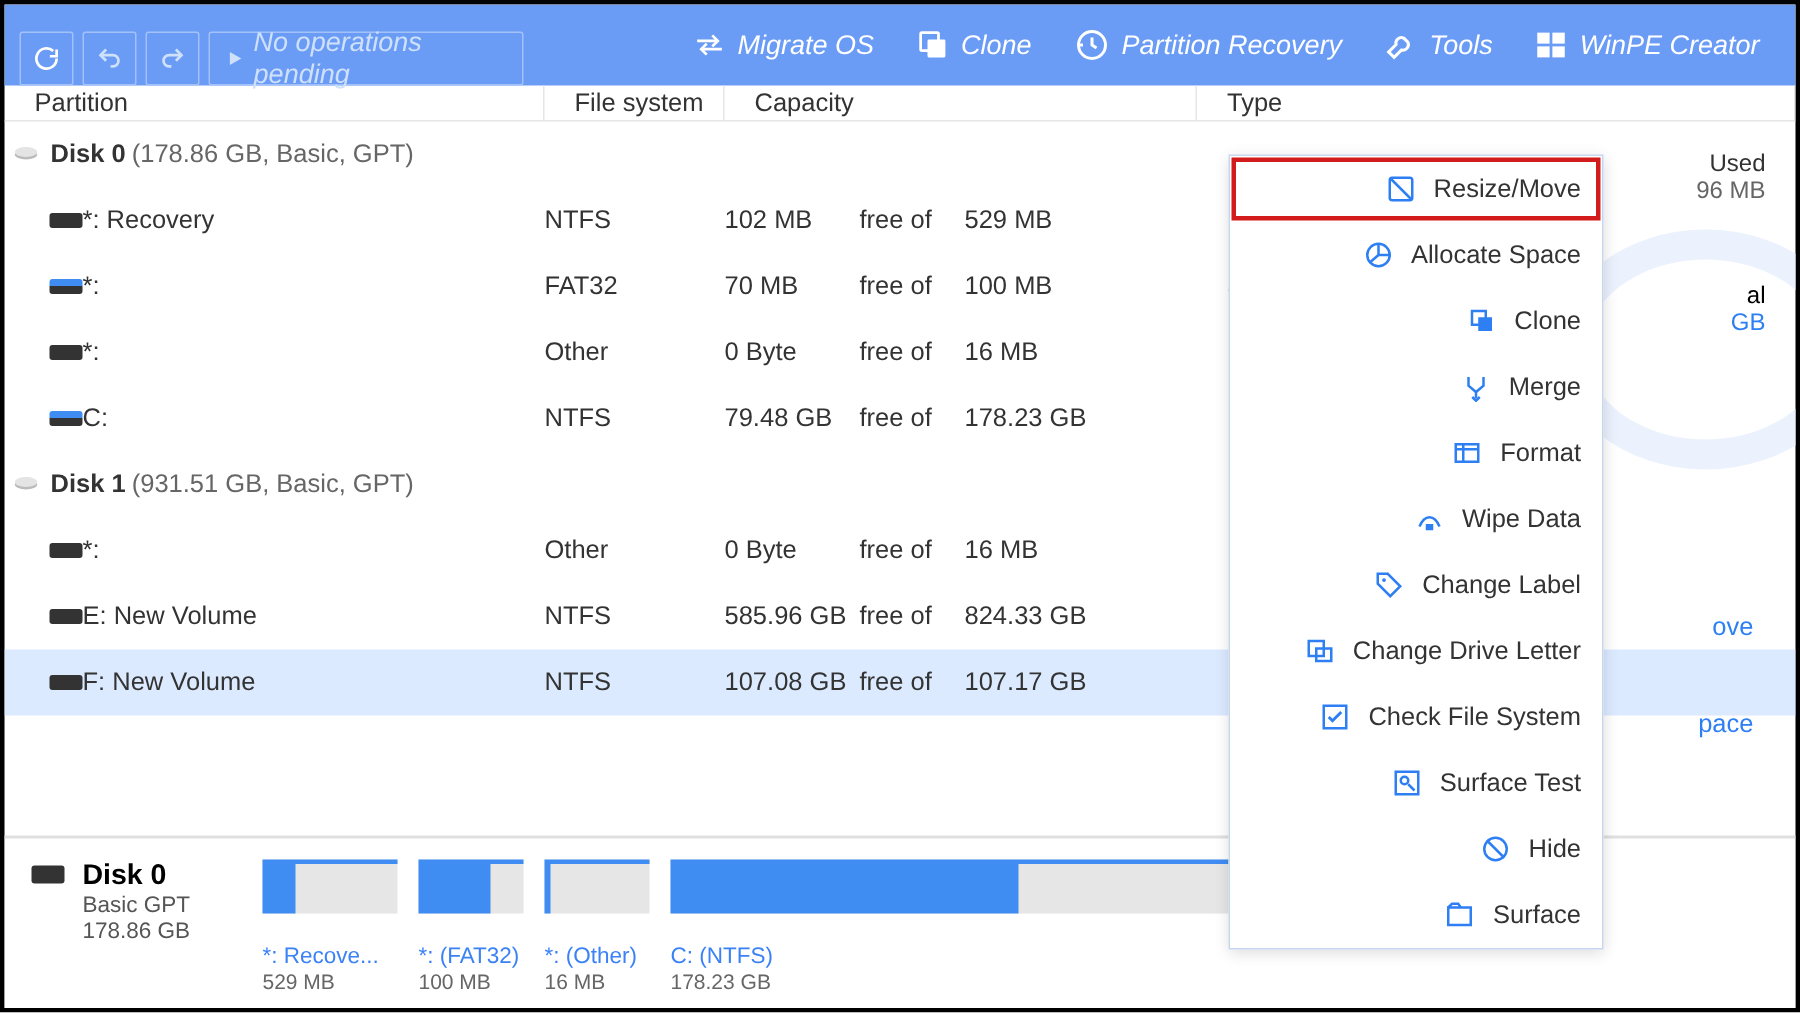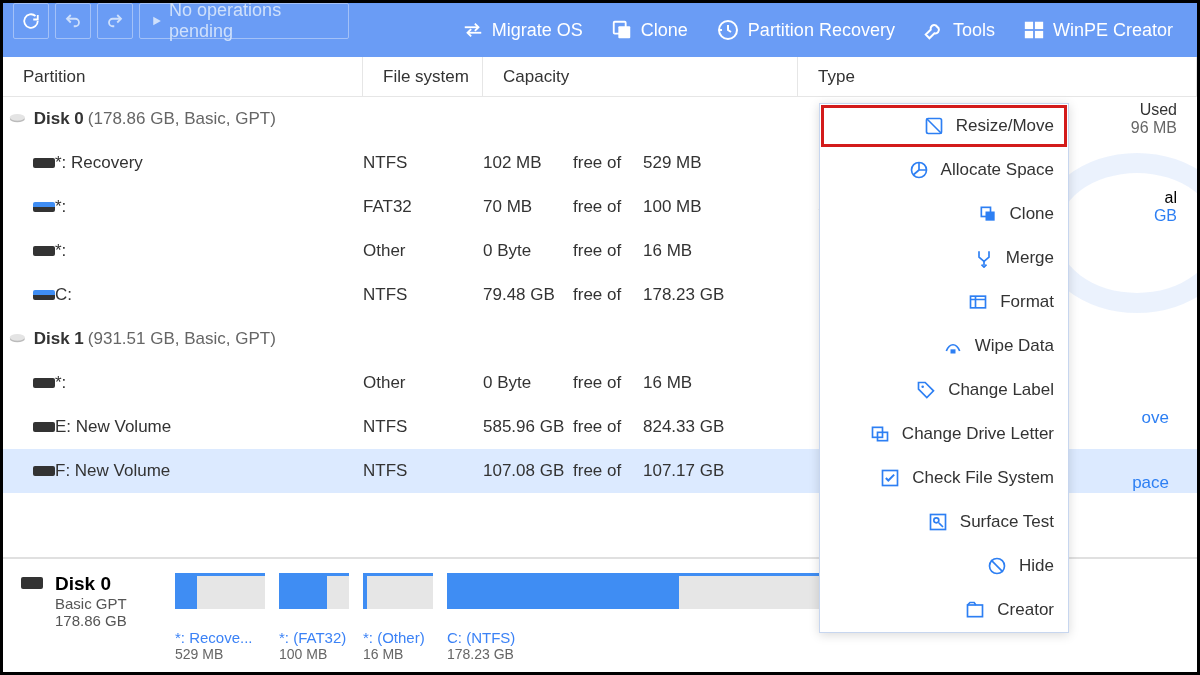--- a/index.html
+++ b/index.html
@@ -1,27 +1,27 @@
 <!DOCTYPE html>
 <html><head>
 <meta charset="utf-8">
 <style>
   * { box-sizing: border-box; margin: 0; padding: 0; font-family: "Segoe UI", Arial, sans-serif; }
   html, body { width: 1200px; height: 675px; overflow: hidden; background: #fff; }
   .frame { width: 1200px; height: 675px; border: 3px solid #000; position: relative; overflow: hidden; background:#fff; }
   
-  .toolbar { height: 54px; background: #6a9cf5; display: flex; align-items: flex-start; padding: 0 10px; color:#fff; font-size:18px; }
+  .toolbar { height: 54px; background: #6a9cf5; display: flex; align-items: flex-end; padding: 0 10px; color:#fff; font-size:18px;font-style:italic; }
   .tbtn { height: 36px; display:flex; align-items:center; justify-content:center; border:1px solid #a3c1f8; color:#cfe0fb; padding:0 10px; margin-right:6px; cursor:pointer; border-radius:2px; }
   .tbtn.icon-only { width:36px; padding:0; }
   .tbtn .lbl { margin-left:6px; }
   .toolbar .spacer { flex:1; }
   .titem { display:flex; align-items:center; color:#fff; padding:0 14px; height:54px; cursor:pointer; font-size:18px; }
   .titem svg { margin-right:8px; }
   
-  .colhead { display:flex; height:40px; align-items:center; font-size:17px; color:#333; border-bottom:1px solid #e6e6e6; }
+  .colhead { display:flex; height:24px; align-items:center; font-size:17px; color:#333; border-bottom:1px solid #e6e6e6; }
   .colhead > div { padding-left:20px; border-right:1px solid #e6e6e6; height:100%; display:flex; align-items:center; }
   .c-part { width:360px; }
   .c-fs   { width:120px; }
   .c-cap  { width:315px; }
   .c-type { flex:1; }
   
   .rows { position:relative; font-size:17px; color:#333; }
   .row  { display:flex; align-items:center; height:44px; }
   .row.sub { padding-left:30px; }
   .row.sel { background:#dceaff; }
@@ -341,21 +341,21 @@
           <circle cx="12" cy="12" r="9" fill="none" stroke="#2d7ff3" stroke-width="2"></circle>
           <path d="M5 5l14 14" stroke="#2d7ff3" stroke-width="2"></path>
         </svg>
         <span>Hide</span>
       </div>
       <div class="item">
         <svg width="20" height="20" viewBox="0 0 24 24">
           <rect x="3" y="6" width="18" height="14" fill="none" stroke="#2d7ff3" stroke-width="2"></rect>
           <path d="M3 6l3-3h5l2 3" fill="none" stroke="#2d7ff3" stroke-width="2"></path>
         </svg>
-        <span>Creator</span>
+        <span>Surface</span>
       </div>
     </div>
 
 <div class="diskmap-wrap">
   <div class="disk-ico2"></div>
   <div class="dm-disk">
     <div class="name">Disk 0</div>
     <div class="sub">Basic GPT</div>
     <div class="sub">178.86 GB</div>
   </div>

